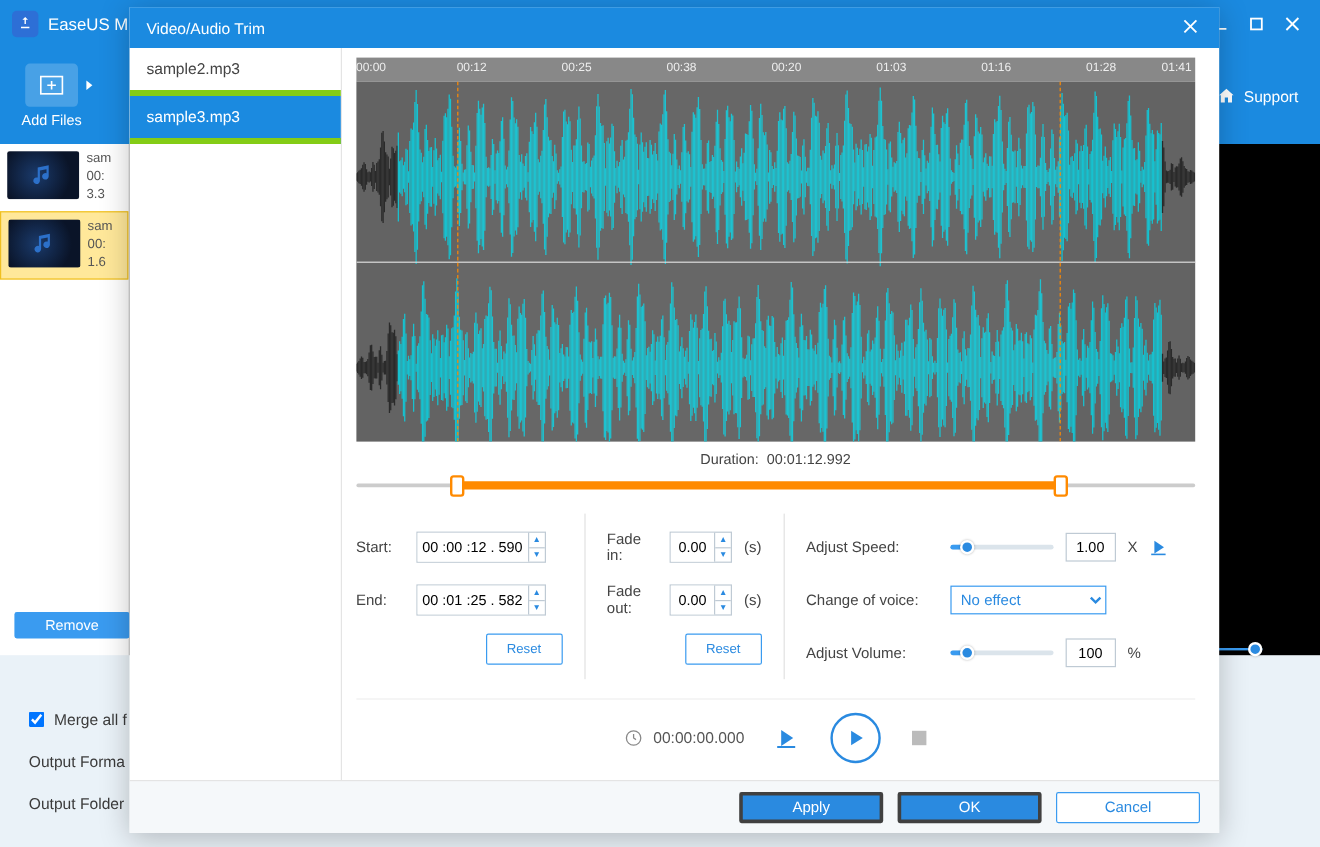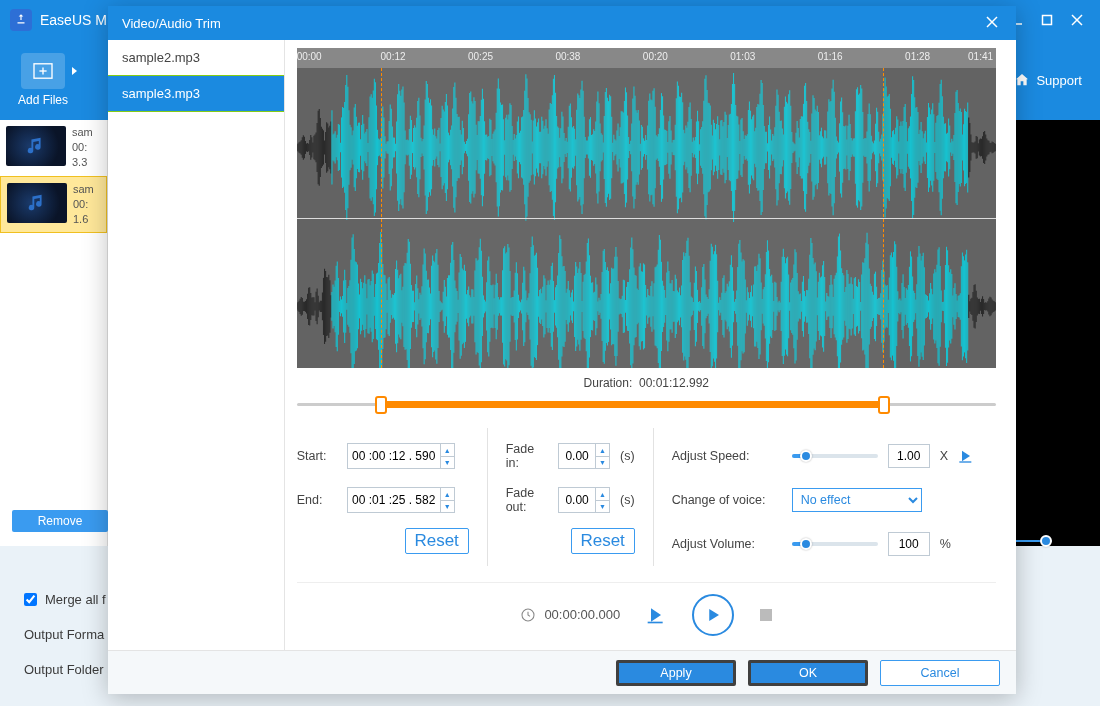--- a/index.html
+++ b/index.html
@@ -37,21 +37,21 @@
 input[type=checkbox]{width:13px;height:13px;}
 
 
 .modal { position: absolute; left: 108px; top: 6px; width: 908px; height: 688px; background: #fff; box-shadow: 0 4px 24px rgba(0,0,0,.25); display: flex; flex-direction: column; }
 .modal-title { height: 34px; background: #1b8ae0; color: #fff; display: flex; align-items: center; padding: 0 14px; font-size: 13px; }
 .modal-title .sp { flex: 1; }
 .modal-close { cursor: pointer; padding: 4px; }
 
 .modal-body { flex: 1; display: flex; overflow: hidden; }
 .mlist { width: 218px; border-right: 1px solid #e4e4e4; background: #fff; }
-.mlist-item { padding: 10px 14px; font-size: 13px; color: #444; cursor: pointer; border-bottom: 1px solid #84cc16; }
+.mlist-item { padding: 10px 14px; font-size: 13px; color: #444; cursor: pointer; border-bottom: 5px solid #84cc16; }
 .mlist-item.sel { background: #1b8ae0; color: #fff; }
 
 .medit { flex: 1; padding: 8px 20px 0 12px; display: flex; flex-direction: column; }
 
 
 .wave-wrap { position: relative; border-radius: 21px; }
 .wave-ruler { height: 20px; background: #888; display: flex; color: #eee; font-size: 10px; position: relative; }
 .wave-ruler span { position: absolute; top: 3px; }
 .wave { height: 300px; background: #636363; position: relative; overflow: hidden; }
 .wave .wf { position: absolute; inset: 0; }
@@ -69,21 +69,21 @@
 .ctrls .col { padding: 6px 18px 0 0; }
 .ctrls .col + .col { border-left: 1px solid #e2e2e2; padding-left: 18px; }
 .ctrls .row { display: flex; align-items: center; gap: 10px; height: 44px; }
 .lbl { width: 40px; }
 .lbl-w { min-width: 110px; }
 .spin { display: inline-flex; align-items: center; border: 1px solid #bfcad4; height: 26px; background: #fff; }
 .spin input { border: none; outline: none; height: 24px; font-size: 12px; text-align: center; }
 .spin .arr { width: 14px; display: flex; flex-direction: column; border-left: 1px solid #bfcad4; }
 .spin .arr div { height: 12px; display: flex; align-items: center; justify-content: center; cursor: pointer; font-size: 7px; color: #2a8ae0; }
 .spin .arr div + div { border-top: 1px solid #bfcad4; }
-.reset { margin-top: 6px; width: 64px; height: 26px; border: 1px solid #3a9bf0; background: #fff; color: #2a8ae0; font-size: 17px; cursor: pointer; border-radius: 2px; float: right; }
+.reset { margin-top: 6px; width: 64px; height: 26px; border: 1px solid #3a9bf0; background: #fff; color: #2a8ae0; font-size: 11px; cursor: pointer; border-radius: 2px; float: right; }
 
 .slider { position: relative; width: 86px; height: 4px; background: #dbe4eb; border-radius: 2px; display: inline-block; vertical-align: middle; }
 .slider .fill { position: absolute; left: 0; top: 0; bottom: 0; background: #3a9bf0; border-radius: 2px; }
 .slider .knob { position: absolute; top: -4px; width: 12px; height: 12px; background: #2a8ae0; border-radius: 50%; border: 2px solid #fff; box-shadow: 0 0 2px rgba(0,0,0,.3); cursor: pointer; }
 .numbox { width: 42px; height: 24px; border: 1px solid #bfcad4; font-size: 12px; text-align: center; }
 select.voice { width: 130px; height: 24px; border: 1px solid #3a9bf0; color: #2a8ae0; font-size: 12.5px; padding: 0 4px; background: #fff; }
 .play-icon-btn { width: 20px; height: 20px; cursor: pointer; color: #2a8ae0; display: inline-flex; align-items: center; }
 
 
 .playbar { height: 64px; display: flex; align-items: center; justify-content: center; gap: 26px; border-top: 1px solid #eee; margin-top: 16px; }

